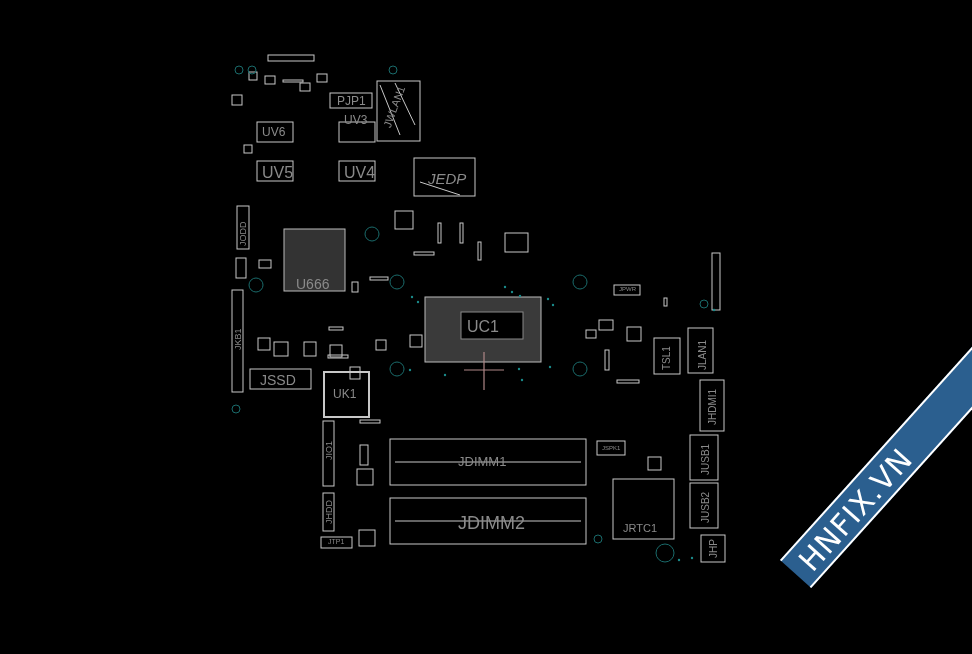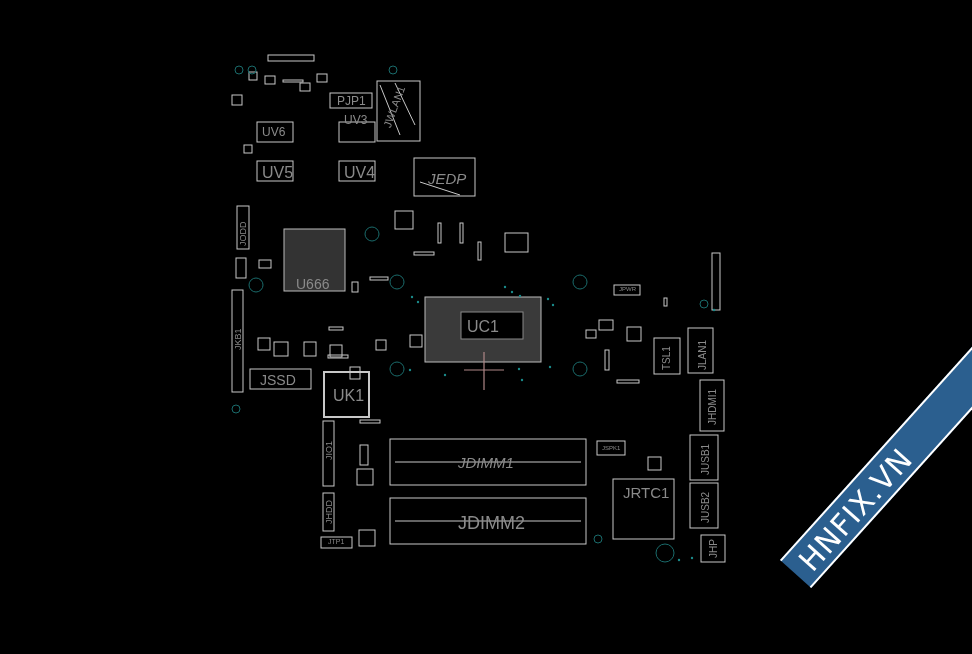--- a/index.html
+++ b/index.html
@@ -157,32 +157,32 @@
 <div class="lbl" style="left:381px;top:125px;font-size:11px;transform:rotate(-70deg);transform-origin:left top;">JWLAN1</div>
 <div class="lbl" style="left:262px;top:125px;font-size:12px;">UV6</div>
 <div class="lbl" style="left:344px;top:113px;font-size:12px;">UV3</div>
 <div class="lbl" style="left:262px;top:164px;font-size:16px;">UV5</div>
 <div class="lbl" style="left:344px;top:164px;font-size:16px;">UV4</div>
 <div class="lbl" style="left:428px;top:170px;font-size:15px;font-style:italic;">JEDP</div>
 <div class="lbl" style="left:238px;top:246px;font-size:9px;transform:rotate(-90deg);transform-origin:left top;">JODD</div>
 <div class="lbl" style="left:296px;top:252px;font-size:14px;margin-top:24px;">U666</div>
 <div class="lbl" style="left:233px;top:350px;font-size:9px;transform:rotate(-90deg);transform-origin:left top;">JKB1</div>
 <div class="lbl" style="left:260px;top:372px;font-size:14px;">JSSD</div>
-<div class="lbl" style="left:333px;top:387px;font-size:16px;text-align:center;">UK1</div>
+<div class="lbl" style="left:333px;top:387px;font-size:12px;text-align:center;">UK1</div>
 <div class="lbl" style="left:467px;top:318px;font-size:16px;text-align:right;">UC1</div>
 <div class="lbl" style="left:619px;top:286px;font-size:6px;">JPWR</div>
 <div class="lbl" style="left:661px;top:370px;font-size:10px;transform:rotate(-90deg);transform-origin:left top;">TSL1</div>
 <div class="lbl" style="left:697px;top:370px;font-size:10px;transform:rotate(-90deg);transform-origin:left top;">JLAN1</div>
 <div class="lbl" style="left:707px;top:425px;font-size:10px;transform:rotate(-90deg);transform-origin:left top;">JHDMI1</div>
 <div class="lbl" style="left:602px;top:445px;font-size:6px;">JSPK1</div>
 <div class="lbl" style="left:700px;top:475px;font-size:10px;transform:rotate(-90deg);transform-origin:left top;">JUSB1</div>
 <div class="lbl" style="left:700px;top:523px;font-size:10px;transform:rotate(-90deg);transform-origin:left top;">JUSB2</div>
-<div class="lbl" style="left:623px;top:484px;font-size:15px;text-align:center;">JRTC1</div>
+<div class="lbl" style="left:623px;top:522px;font-size:11px;text-align:center;">JRTC1</div>
 <div class="lbl" style="left:708px;top:558px;font-size:10px;transform:rotate(-90deg);transform-origin:left top;">JHP</div>
 <div class="lbl" style="left:324px;top:460px;font-size:9px;transform:rotate(-90deg);transform-origin:left top;">JIO1</div>
 <div class="lbl" style="left:324px;top:524px;font-size:9px;transform:rotate(-90deg);transform-origin:left top;">JHDD</div>
 <div class="lbl" style="left:328px;top:538px;font-size:7px;">JTP1</div>
-<div class="lbl" style="left:458px;top:454px;font-size:15px;font-style:italic;">JDIMM1</div>
+<div class="lbl" style="left:458px;top:454px;font-size:13px;">JDIMM1</div>
 <div class="lbl" style="left:458px;top:513px;font-size:18px;">JDIMM2</div>
 
 <div class="watermark">
   <span>HNFIX.VN</span>
 </div>
 
 </body></html>

